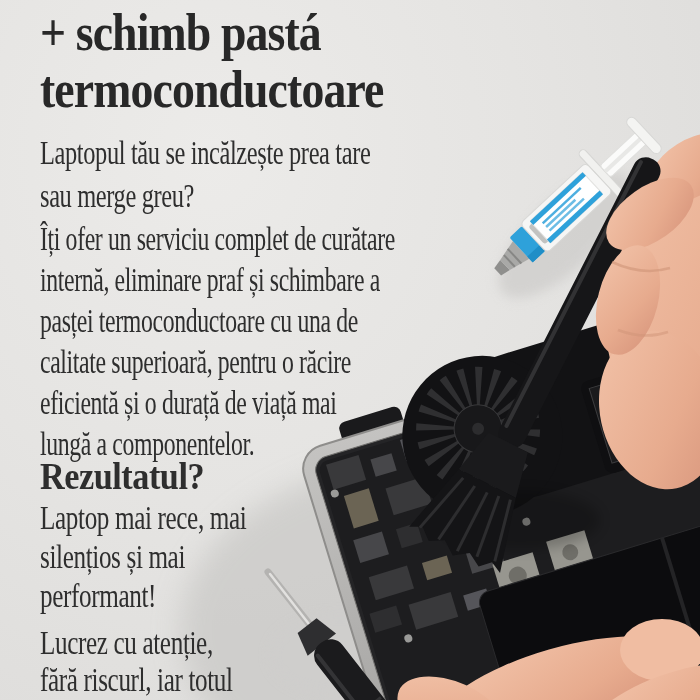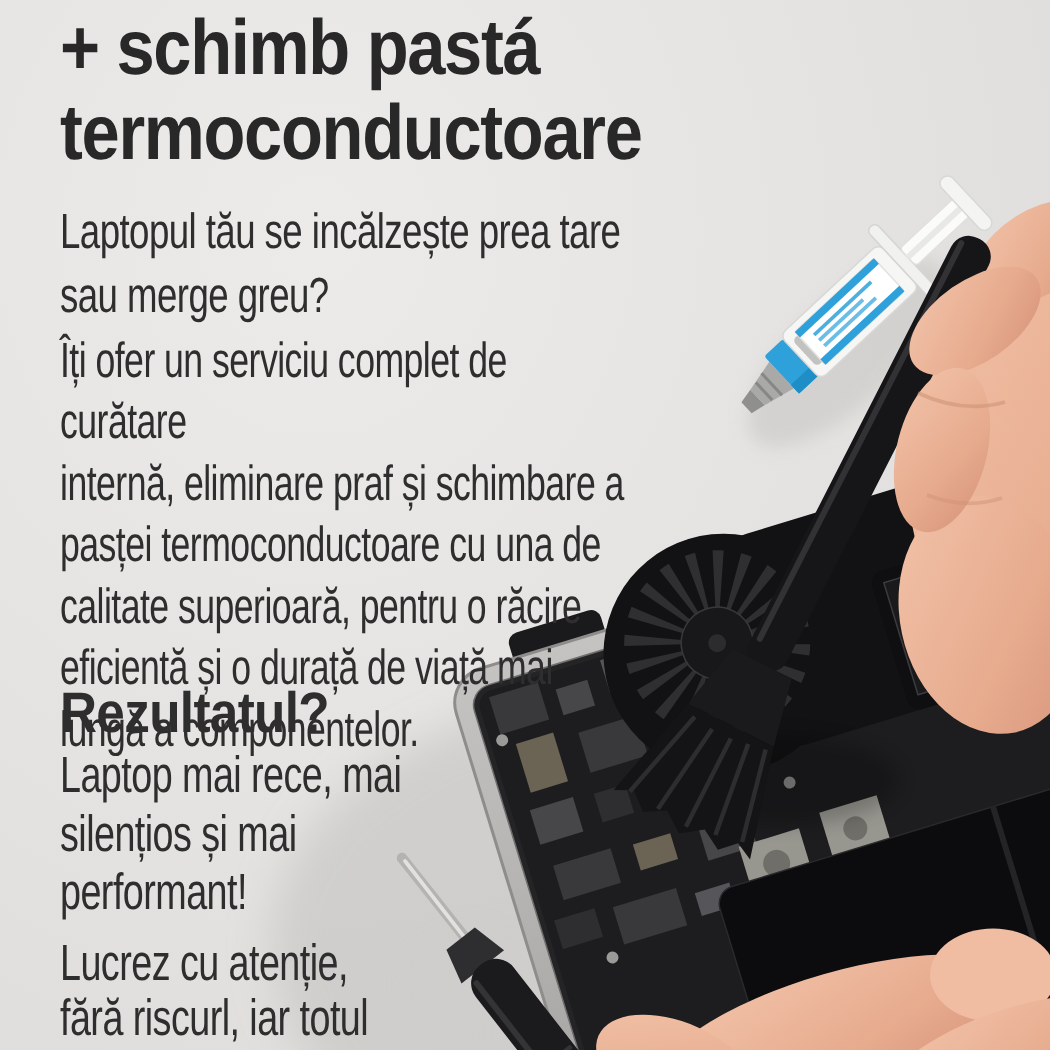--- a/index.html
+++ b/index.html
@@ -2,21 +2,21 @@
 <html><head>
 <meta charset="utf-8">
 <style>
   html,body{margin:0;padding:0;}
   .canvas{
     position:relative;width:700px;height:700px;overflow:hidden;
     background:radial-gradient(ellipse at 30% 22%, #eceBe9 0%, #e5e4e2 45%, #dbdad8 100%);
     font-family:"Liberation Sans", sans-serif;
   }
   .scene{position:absolute;left:0;top:0;width:700px;height:700px;display:block;}
-  .textcol{position:absolute;left:0;top:0;width:576px;height:700px;pointer-events:none;}
+  .textcol{position:absolute;left:0;top:0;width:576px;height:700px;pointer-events:none;font-family:Liberation Serif, serif;}
   .tx{
     position:absolute;left:40px;margin:0;color:#2e2e2e;
     white-space:pre-line;transform-origin:0 0;letter-spacing:-0.5px;
   }
   .headline{top:4px;font-size:52px;line-height:57px;font-weight:700;color:#282828;
     transform:scaleX(.88);letter-spacing:-1px;}
   .p-intro{top:132px;font-size:33px;line-height:43px;transform:scaleX(.74);}
   .p-body{top:219px;font-size:33px;line-height:41px;transform:scaleX(.72);}
   .h-result{top:455px;font-size:38px;line-height:42px;font-weight:700;transform:scaleX(.90);}
   .p-result{top:498px;font-size:34px;line-height:39px;transform:scaleX(.74);}

